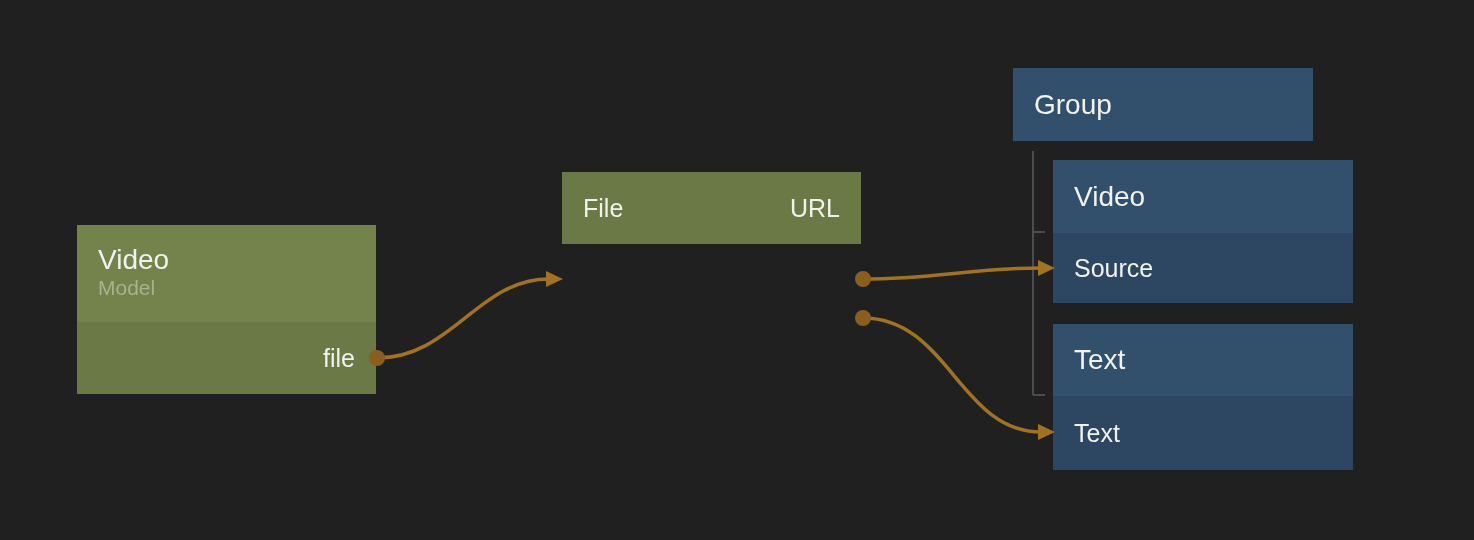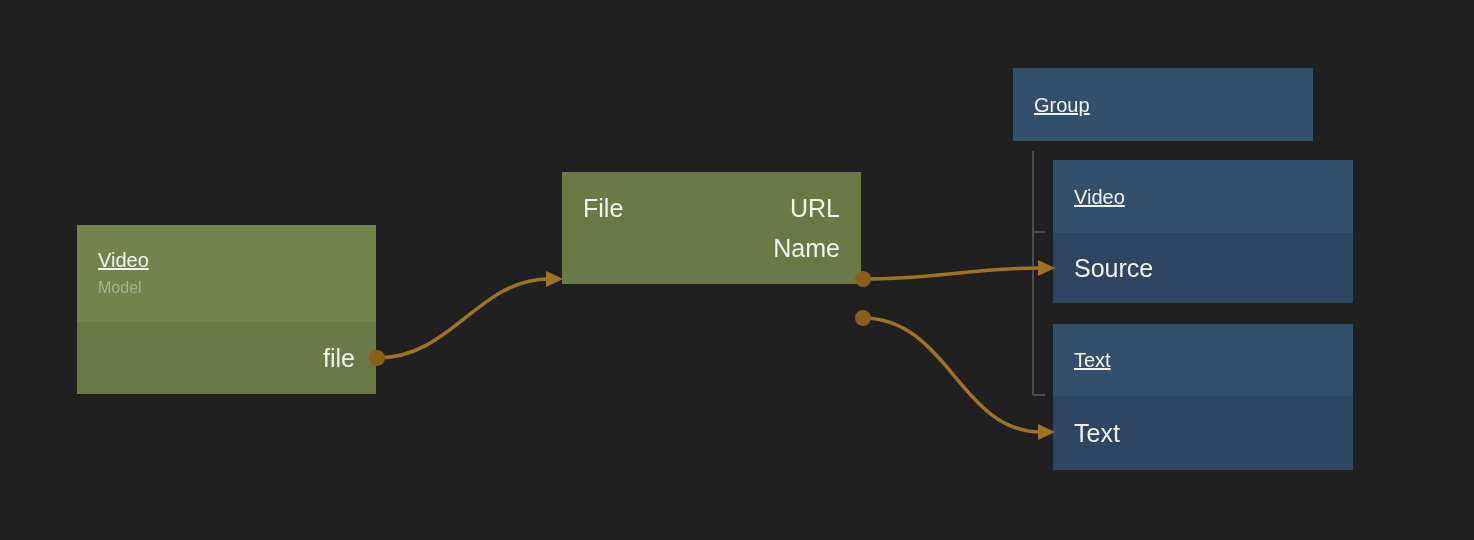--- a/index.html
+++ b/index.html
@@ -29,27 +29,26 @@
     flex-direction: column;
     justify-content: center;
     padding: 0 21px;
     box-sizing: border-box;
   }
   .green .hdr { background: var(--green-header); }
   .green .nbody { background: var(--green-body); }
   .blue .hdr { background: var(--blue-header); }
   .blue .nbody { background: var(--blue-body); }
   .title {
-    font-size: 20px;
+    font-size: 28px;
     line-height: 28px;
     color: var(--text-primary);
-    text-decoration: underline;
   }
   .subtitle {
-    font-size: 16px;
+    font-size: 21px;
     line-height: 28px;
     color: var(--text-muted);
   }
   .nbody {
     box-sizing: border-box;
   }
   .row {
     height: 40px;
     display: flex;
     align-items: center;
@@ -94,23 +93,20 @@
       </div>
     </div>
   </div>
 
   <div class="node green" style="left:562px; top:172px; width:299px;">
     <div class="nbody" style="padding:16px 0;">
       <div class="row split">
         <span>File</span>
         <span>URL</span>
       </div>
-      <div class="row right">
-        <span>Name</span>
-      </div>
     </div>
   </div>
 
   <div class="node blue" style="left:1013px; top:68px; width:300px;">
     <div class="hdr" style="height:73px;">
       <div class="title">Group</div>
     </div>
   </div>
 
   <div class="node blue" style="left:1053px; top:160px; width:300px;">

